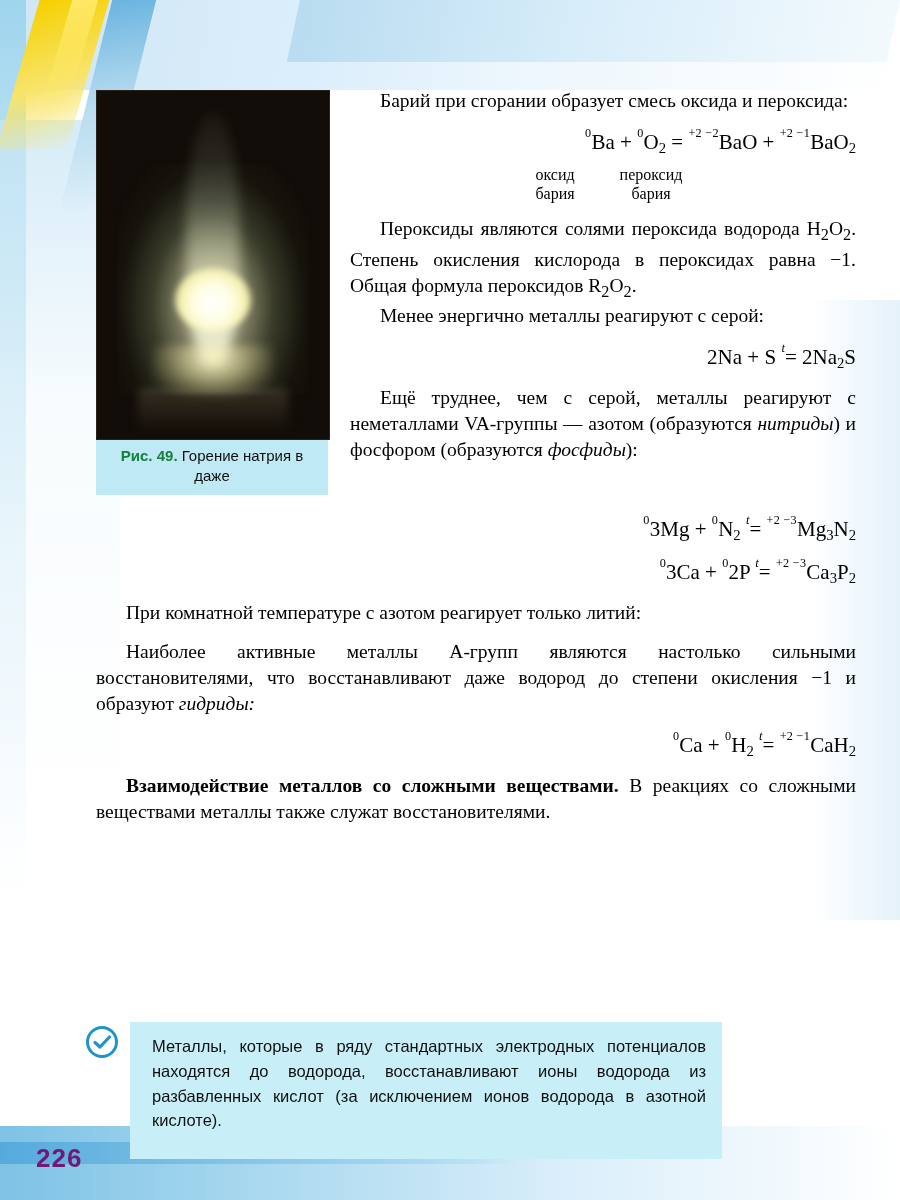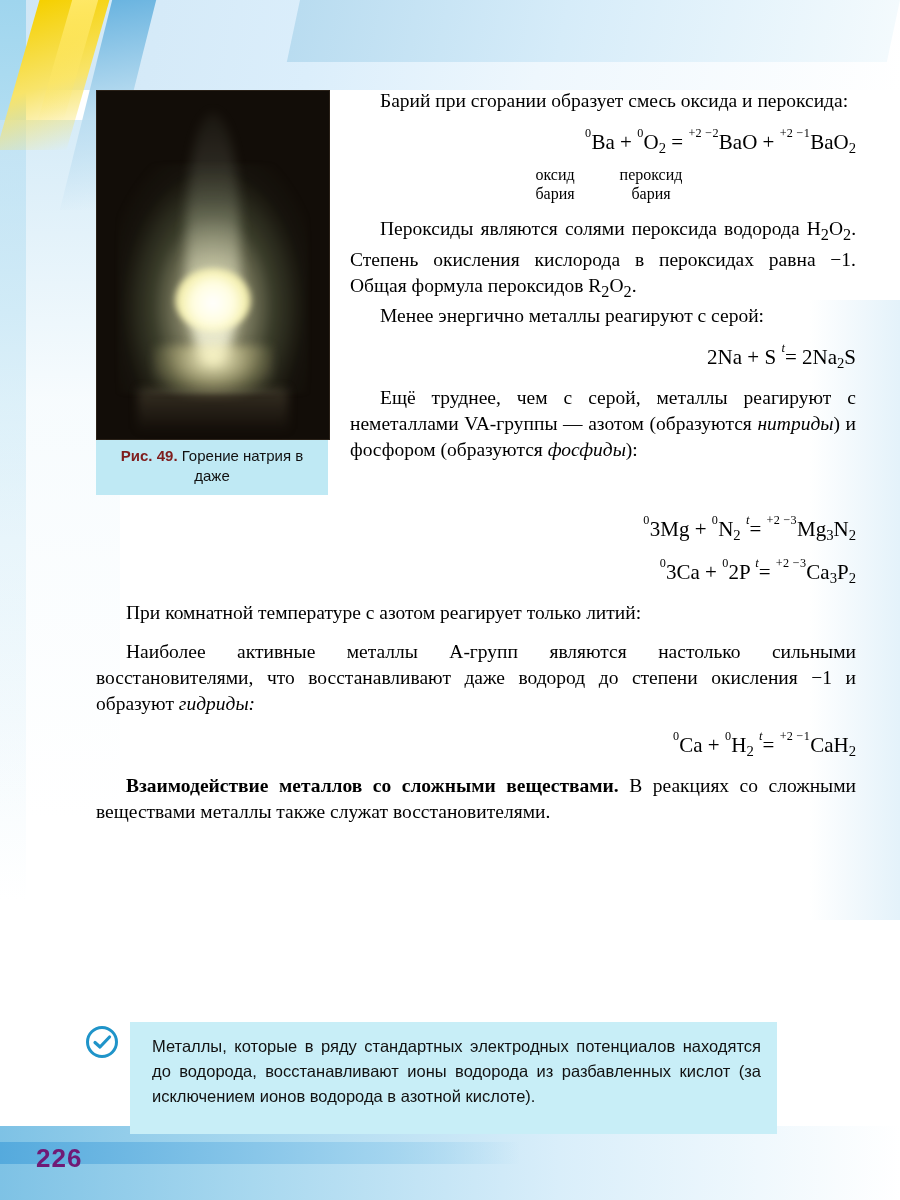--- a/index.html
+++ b/index.html
@@ -171,21 +171,21 @@
   }
   .figure-caption {
     background: #bfe9f4;
     padding: 6px 8px 8px 8px;
     font-family: "Liberation Sans", sans-serif;
     font-size: 15px;
     line-height: 1.35;
     color: #111;
     text-align: center;
   }
-  .figure-caption b { color: #7f1d1d; }
+  .figure-caption b { color: #15803d; }
 
   
   p.t {
     margin: 0 0 0 0;
     font-size: 19.5px;
     line-height: 1.33;
     text-align: justify;
     text-indent: 30px;
   }
   p.gap { margin-top: 13px; }
@@ -217,21 +217,21 @@
   .eq-labels .col { display: inline-block; width: 96px; text-align: center; }
 
   .it { font-style: italic; }
   .bold { font-weight: bold; }
 
   
   .note {
     position: absolute;
     left: 130px;
     top: 1022px;
-    width: 647px;
+    width: 592px;
     background: #c8eef7;
     padding: 12px 16px 26px 22px;
     box-sizing: border-box;
     font-family: "Liberation Sans", sans-serif;
     font-size: 16.5px;
     line-height: 1.5;
     color: #111;
     text-align: justify;
   }
   .note-icon {

